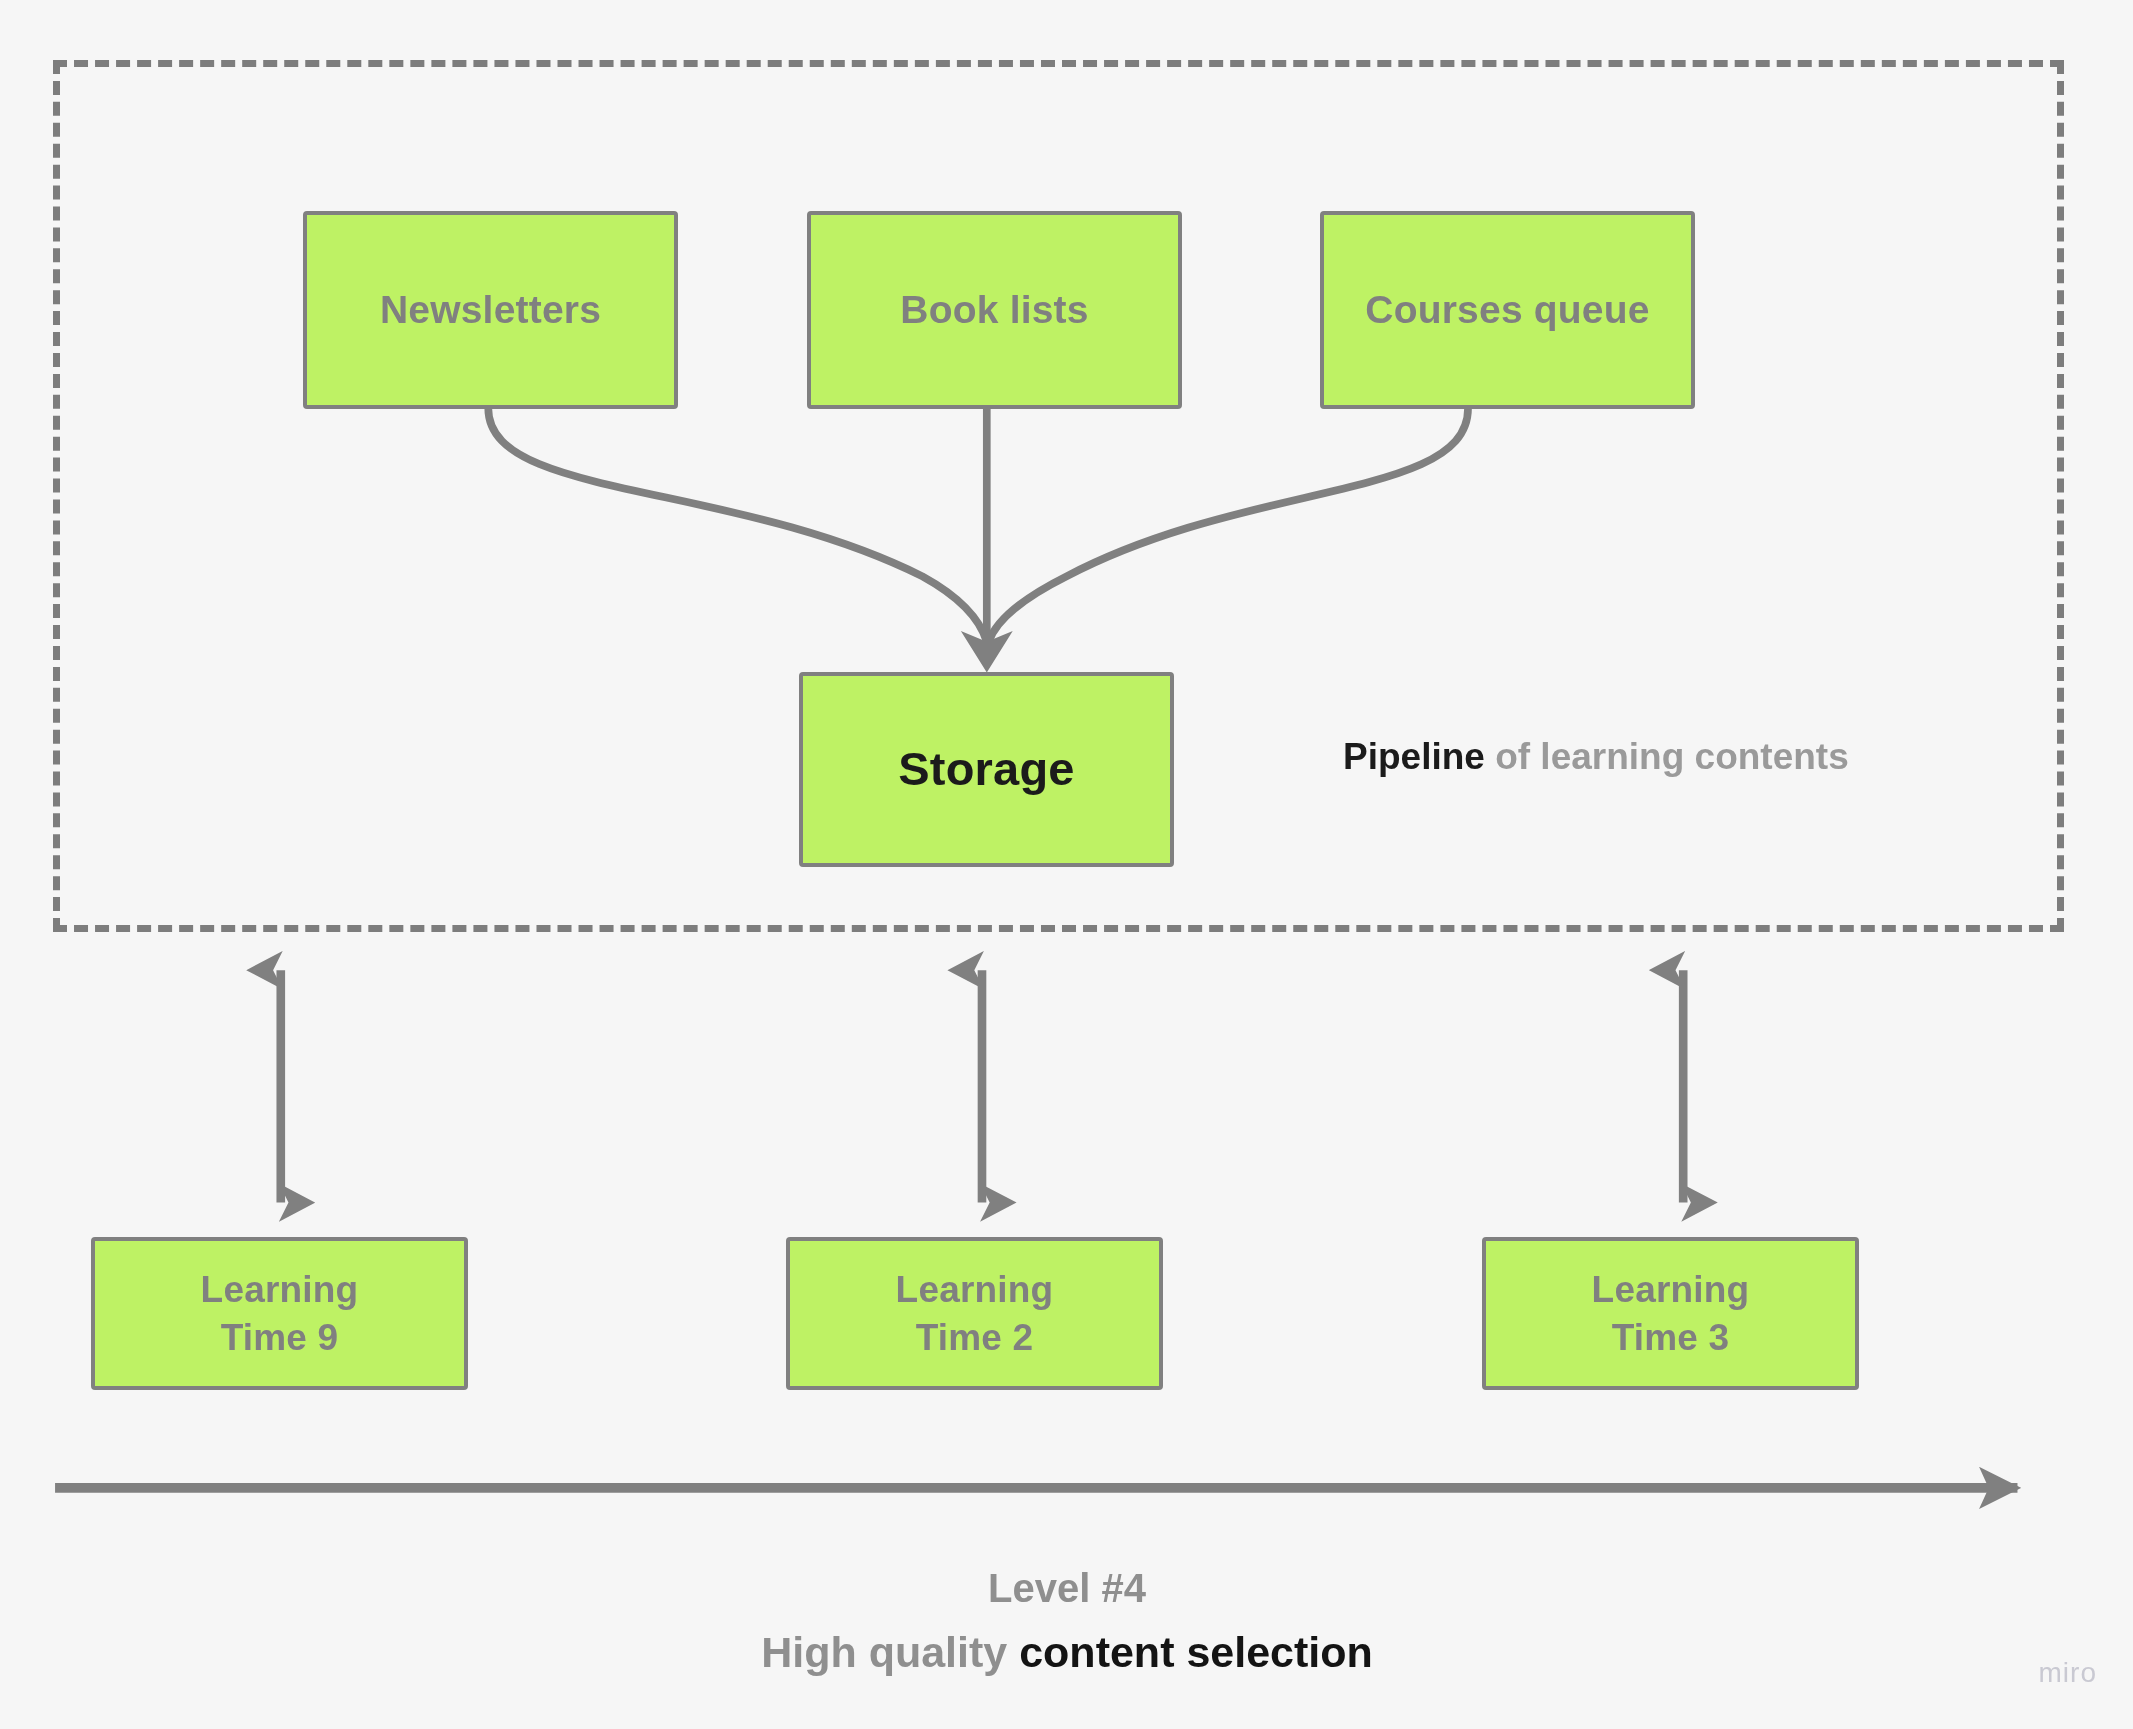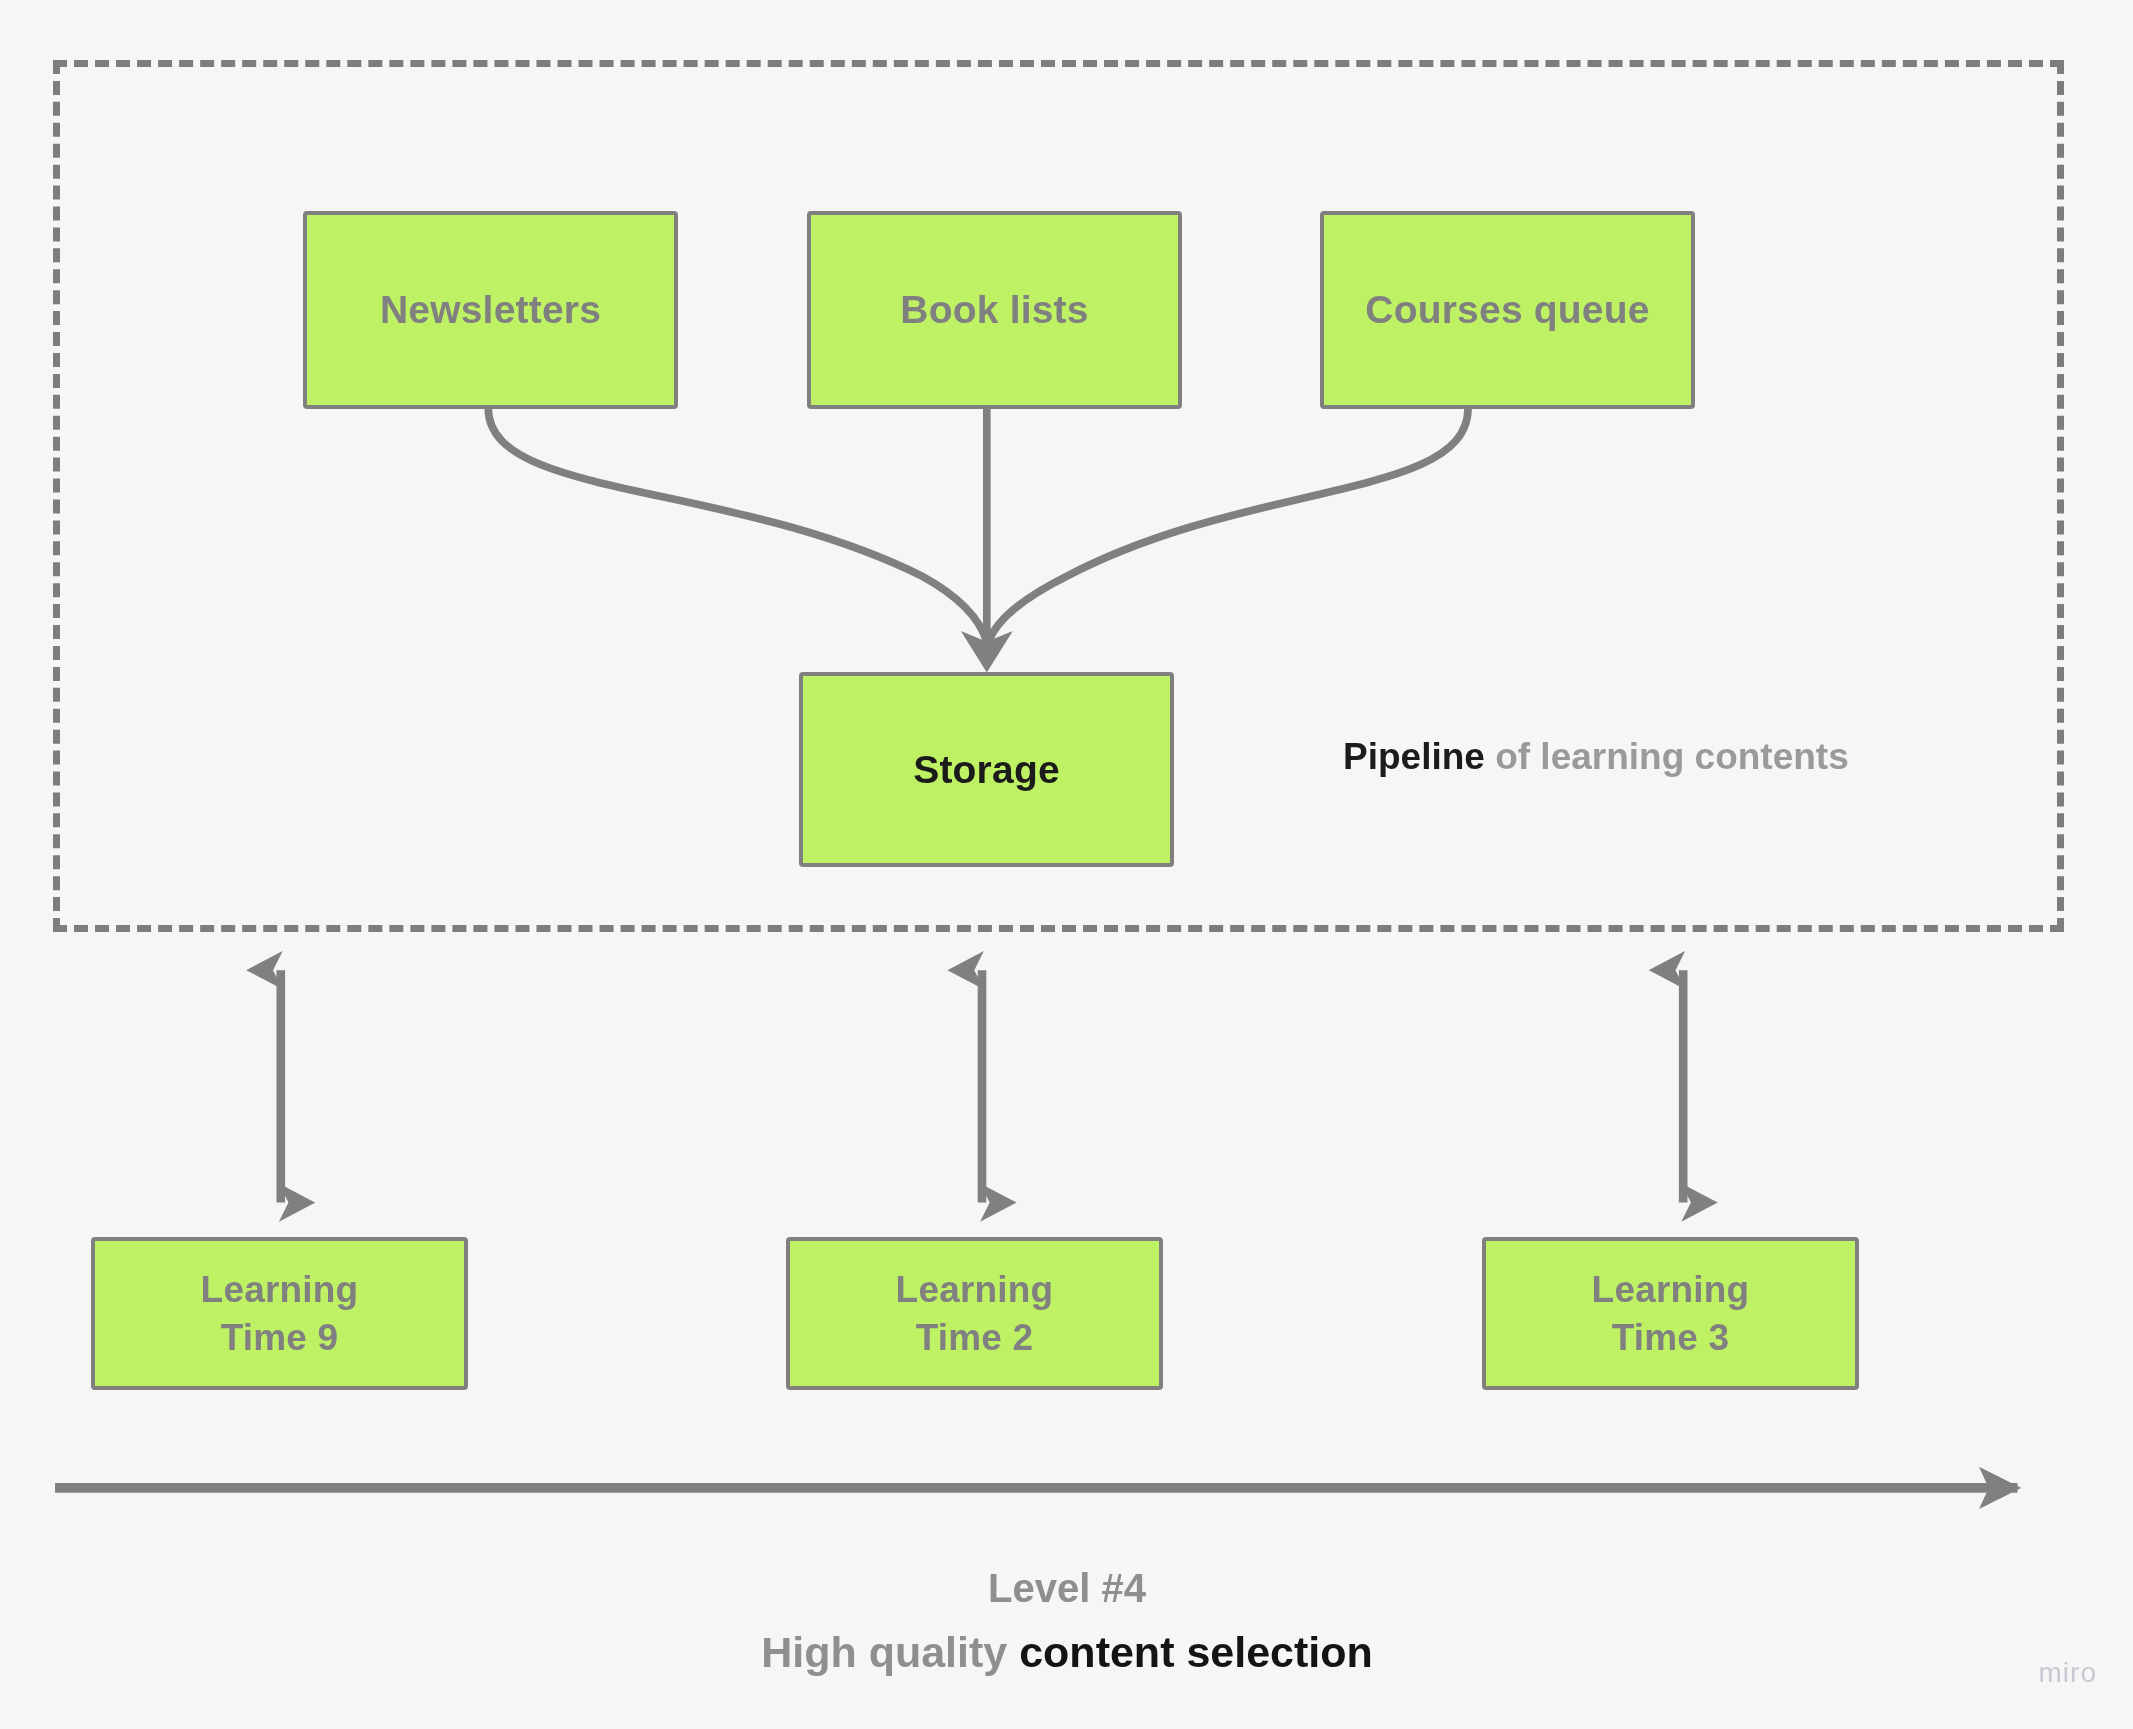--- a/index.html
+++ b/index.html
@@ -60,21 +60,21 @@
   #node-coursesqueue { left: 1320px; }
 
   #node-storage {
     left: 799px;
     top: 672px;
     width: 375px;
     height: 195px;
   }
   #node-storage .node-label {
     color: #1b1b1b;
-    font-size: 39px;
+    font-size: 47px;
   }
 
   .node.slot {
     width: 377px;
     height: 153px;
     top: 1237px;
   }
   .node.slot .node-label { font-size: 37px; }
   #node-lt1 { left: 91px; }
   #node-lt2 { left: 786px; }

